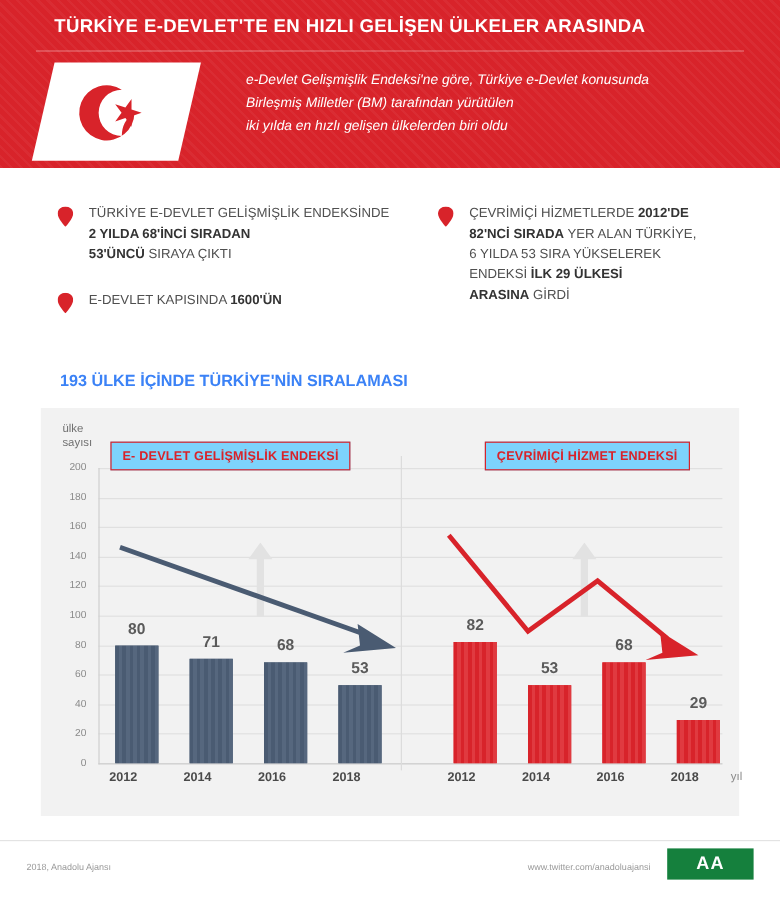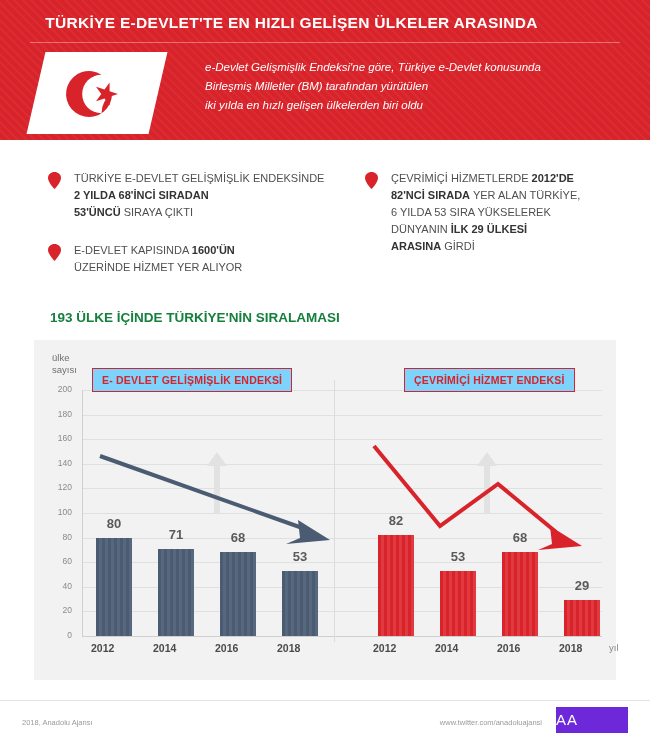--- a/index.html
+++ b/index.html
@@ -56,21 +56,21 @@
   }
   .bullet .btxt{margin-left:26px;display:block;}
   .bullet b{color:#333333;}
   .b1{left:48px;top:10px;width:290px;}
   .b2{left:48px;top:82px;width:290px;}
   .b3{left:365px;top:10px;width:265px;}
 
   
   .section-title{
     position:absolute;left:50px;top:310px;
-    font-size:13.5px;font-weight:bold;color:#15803d;
+    font-size:13.5px;font-weight:bold;color:#3b82f6;
   }
   .chart-panel{
     position:absolute;left:34px;top:340px;width:582px;height:340px;
     background:#f2f2f2;
   }
   .axis-caption{
     position:absolute;left:18px;top:12px;
     font-size:9.5px;color:#6f6f6f;line-height:12px;
   }
   .ylab{
@@ -125,23 +125,23 @@
     position:absolute;left:0;top:700px;width:650px;height:1px;background:#e3e3e3;
   }
   .footer-left{
     position:absolute;left:22px;top:718px;font-size:7.5px;color:#9a9a9a;
   }
   .footer-right{
     position:absolute;right:108px;top:718px;font-size:7.5px;color:#9a9a9a;
   }
   .aa-logo{
     position:absolute;right:22px;top:707px;width:72px;height:26px;
-    background:#6d28d9;color:#ffffff;
-    font-size:15px;font-weight:normal;letter-spacing:1px;
-    text-align:left;line-height:26px;
+    background:#15803d;color:#ffffff;
+    font-size:15px;font-weight:bold;letter-spacing:1px;
+    text-align:center;line-height:26px;
   }
 </style>
 </head>
 <body>
 
 <div class="header">
   <div class="header-title">TÜRKİYE E-DEVLET'TE EN HIZLI GELİŞEN ÜLKELER ARASINDA</div>
   <div class="header-rule"></div>
 
   <div class="flag-badge">
@@ -178,35 +178,34 @@
   </div>
 
   <div class="bullet b2">
     <span class="pin">
       <svg width="13" height="17" viewBox="0 0 13 17">
           <path d="M6.5 0 C10 0 13 2.6 13 5.9 C13 10.2 6.5 17 6.5 17 C6.5 17 0 10.2 0 5.9 C0 2.6 3 0 6.5 0 Z" fill="#d8232a"></path>
         </svg>
     </span>
     <span class="btxt">
       <span>E-DEVLET KAPISINDA </span><b>1600'ÜN</b><br>
-      <span>ÜZERİNDE HİZMET YER ALIYOR</span>
     </span>
   </div>
 
   <div class="bullet b3">
     <span class="pin">
       <svg width="13" height="17" viewBox="0 0 13 17">
           <path d="M6.5 0 C10 0 13 2.6 13 5.9 C13 10.2 6.5 17 6.5 17 C6.5 17 0 10.2 0 5.9 C0 2.6 3 0 6.5 0 Z" fill="#d8232a"></path>
         </svg>
     </span>
     <span class="btxt">
       <span>ÇEVRİMİÇİ HİZMETLERDE </span><b>2012'DE</b><br>
       <b>82'NCİ SIRADA</b><span> YER ALAN TÜRKİYE,</span><br>
       <span>6 YILDA 53 SIRA YÜKSELEREK</span><br>
-      <span>DÜNYANIN </span><b>İLK 29 ÜLKESİ</b><br>
+      <span>ENDEKSİ </span><b>İLK 29 ÜLKESİ</b><br>
       <b>ARASINA</b><span> GİRDİ</span>
     </span>
   </div>
 </div>
 
 <div class="section-title">193 ÜLKE İÇİNDE TÜRKİYE'NİN SIRALAMASI</div>
 
 <div class="chart-panel">
   <div class="axis-caption">
     <div>ülke</div>

